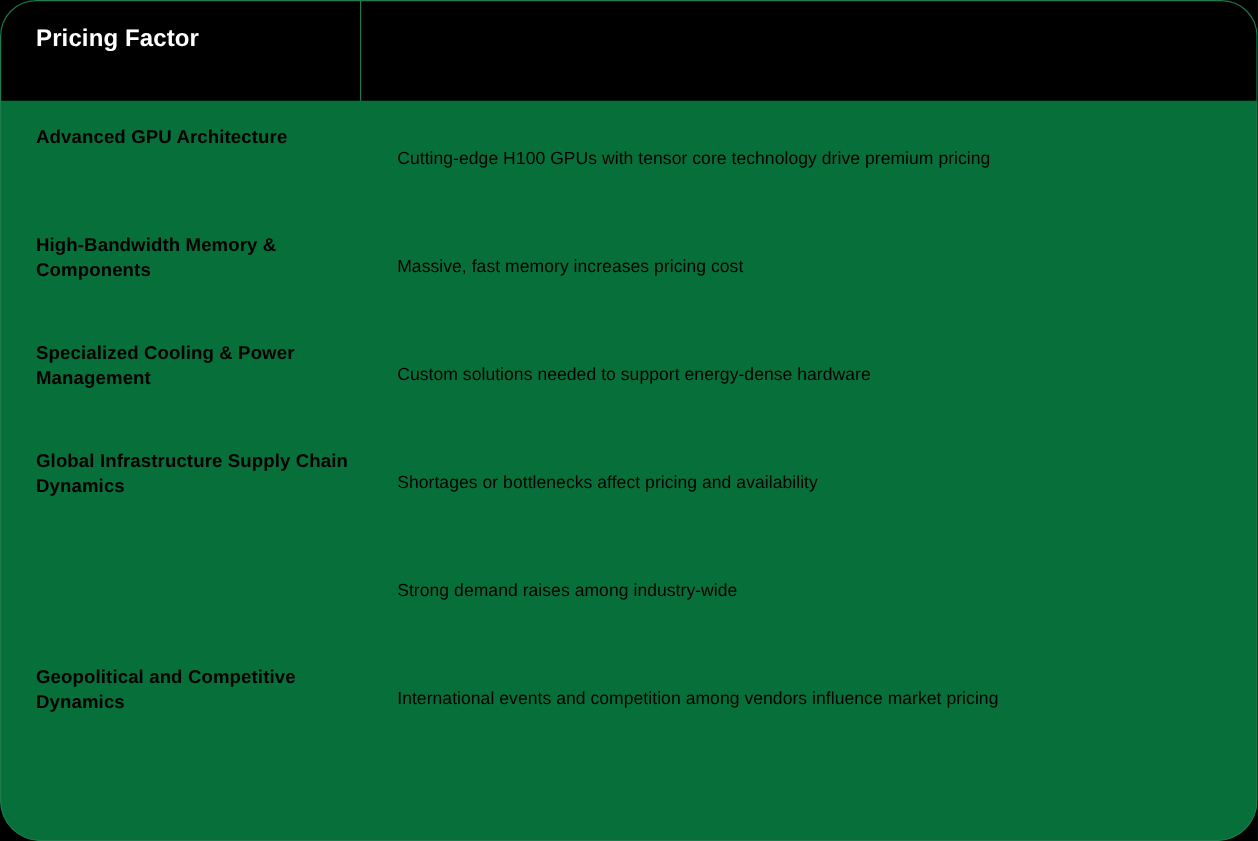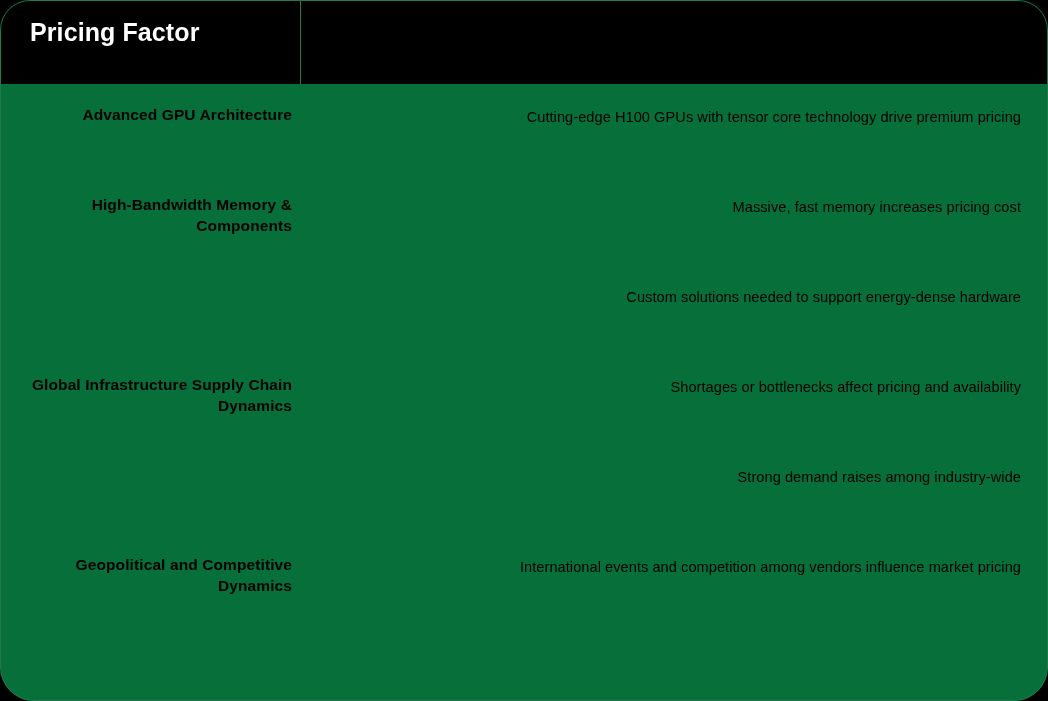--- a/index.html
+++ b/index.html
@@ -50,21 +50,21 @@
     border-radius: 30px 30px 0 0;
     z-index: 2;
   }
   .th {
     position: absolute;
     top: 0;
     height: 64px;
     display: flex;
     align-items: center;
     color: #ffffff;
-    font-size: 25px;
+    font-size: 20px;
     font-weight: bold;
     letter-spacing: 0.1px;
   }
   .th-factor { left: 30px; }
   .th-desc   { left: 331px; }
 
   .col-divider {
     position: absolute;
     left: 300px;
     top: 0;
@@ -77,21 +77,20 @@
   
   .tbody {
     position: absolute;
     left: 0;
     top: 84px;
     width: 1048px;
   }
   .row {
     position: relative;
     height: 90px;
-    text-align: right;
   }
   .cell-factor {
     position: absolute;
     left: 30px;
     top: 0;
     width: 262px;
     color: #000000;
     font-size: 15.5px;
     font-weight: bold;
     line-height: 21px;
@@ -104,21 +103,21 @@
     width: 690px;
     color: #000000;
     font-size: 14.6px;
     font-weight: normal;
     line-height: 21px;
     letter-spacing: 0.05px;
   }
 
   
   .row .cell-factor { padding-top: 20px; }
-  .row .cell-desc   { padding-top: 23px; }
+  .row .cell-desc   { padding-top: 39px; }
 </style>
 </head>
 <body>
 
 <div class="table-card">
 
   <div class="thead">
     <div class="th th-factor">Pricing Factor</div>
   </div>
 
@@ -130,20 +129,21 @@
       <div class="cell-factor">Advanced GPU Architecture</div>
       <div class="cell-desc">Cutting-edge H100 GPUs with tensor core technology drive premium pricing</div>
     </div>
 
     <div class="row">
       <div class="cell-factor">High-Bandwidth Memory &amp; Components</div>
       <div class="cell-desc">Massive, fast memory increases pricing cost</div>
     </div>
 
     <div class="row">
+      <div class="cell-factor">Specialized Cooling &amp; Power Management</div>
       <div class="cell-desc">Custom solutions needed to support energy-dense hardware</div>
     </div>
 
     <div class="row">
       <div class="cell-factor">Global Infrastructure Supply Chain Dynamics</div>
       <div class="cell-desc">Shortages or bottlenecks affect pricing and availability</div>
     </div>
 
 
     <div class="row">

